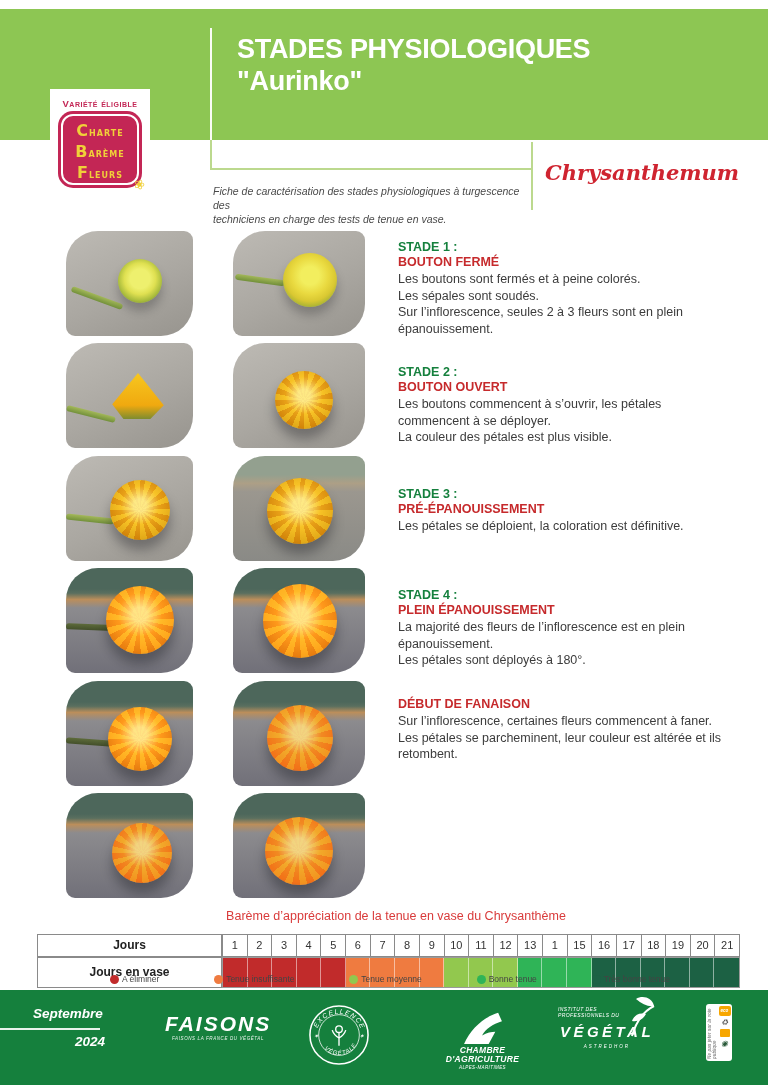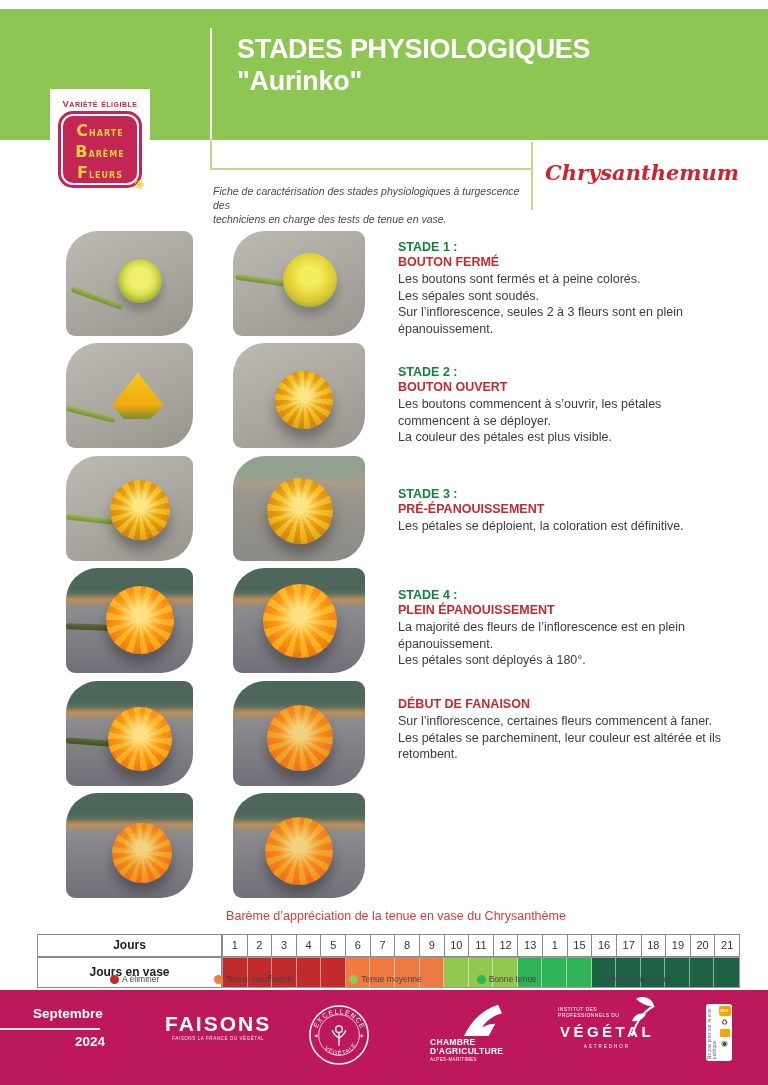--- a/index.html
+++ b/index.html
@@ -59,29 +59,29 @@
   .days-grid { position:absolute; left:222px; top:934px; width:518px; height:23px; display:grid; grid-template-columns:repeat(21,1fr); border-left:1px solid #8a8a8a; }
   .day-cell { border:1px solid #8a8a8a; border-left:0; background:#fff; font-size:11px; color:#333; text-align:center; line-height:21px; }
   .vase-grid { position:absolute; left:222px; top:957px; width:518px; height:31px; display:grid; grid-template-columns:repeat(21,1fr); border:1px solid #9a9a9a; }
   .vase-cell { border-right:1px solid rgba(255,255,255,.5); }
   .vase-cell:last-child { border-right:0; }
   .legend { position:absolute; left:110px; top:974px; width:560px; display:flex; justify-content:space-between; }
   .legend-item { display:flex; align-items:center; gap:3px; font-size:8.5px; color:#444; }
   .legend-dot { width:9px; height:9px; border-radius:50%; display:inline-block; }
 
   
-  .footer { position:absolute; left:0; top:990px; width:768px; height:95px; background:#be185d; color:#fff; }
+  .footer { position:absolute; left:0; top:990px; width:768px; height:95px; background:#15803d; color:#fff;font-style:italic; }
   .f-month { position:absolute; left:33px; top:16px; font-weight:bold; font-size:13.5px; }
   .f-line { position:absolute; left:0; top:38px; width:100px; height:2px; background:rgba(255,255,255,.9); }
   .f-year { position:absolute; left:75px; top:44px; font-weight:bold; font-size:13.5px; }
   .valhor { position:absolute; left:165px; top:24px; text-align:center; }
   .valhor-name { font-weight:bold; font-size:21px; letter-spacing:2px; line-height:20px; }
   .valhor-tag { font-size:4.5px; letter-spacing:.6px; margin-top:2px; opacity:.9; }
   .stamp { position:absolute; left:308px; top:14px; }
-  .chambre { position:absolute; left:430px; top:12px; width:105px; text-align:left; }
+  .chambre { position:absolute; left:430px; top:20px; width:105px; text-align:center; }
   .chambre svg { display:block; margin:0 auto; }
   .chambre-l1 { font-weight:bold; font-size:8.5px; line-height:9px; letter-spacing:.3px; }
   .chambre-l2 { font-size:4.5px; letter-spacing:.4px; margin-top:1px; }
   .astredhor { position:absolute; left:552px; top:16px; width:110px; text-align:center; }
   .astre-small { font-size:5px; line-height:6px; letter-spacing:.4px; text-align:left; padding-left:6px; }
   .astre-big { font-size:15px; font-weight:bold; letter-spacing:3.5px; margin-top:5px; }
   .astre-sub { font-size:4.5px; letter-spacing:2px; margin-top:4px; }
   .sprout { position:absolute; right:-6px; top:-12px; }
   .eco-strip { position:absolute; left:706px; top:14px; width:26px; height:57px; background:#fff; border-radius:3px; }
   .eco-note { position:absolute; left:1px; top:2px; height:53px; writing-mode:vertical-rl; transform:rotate(180deg); font-size:4.5px; color:#666; letter-spacing:.2px; }

